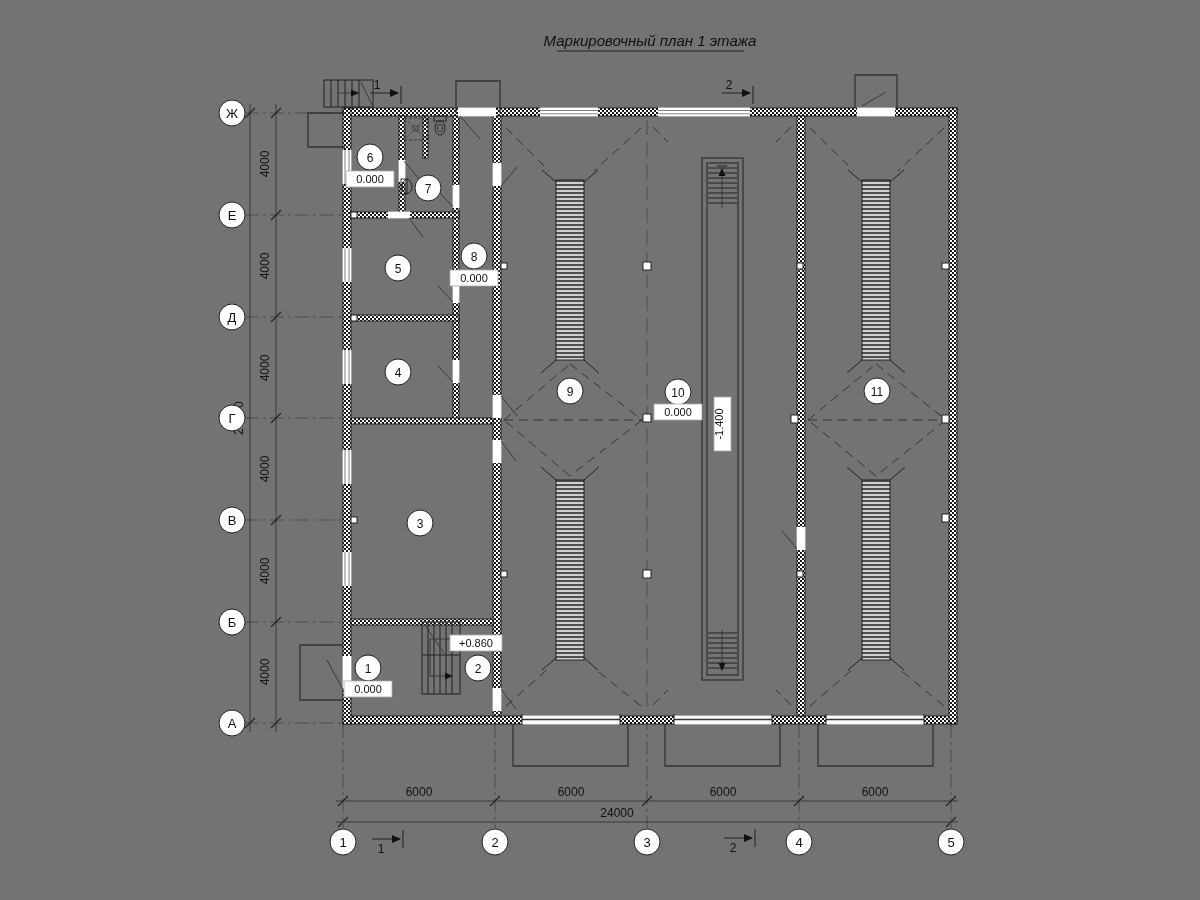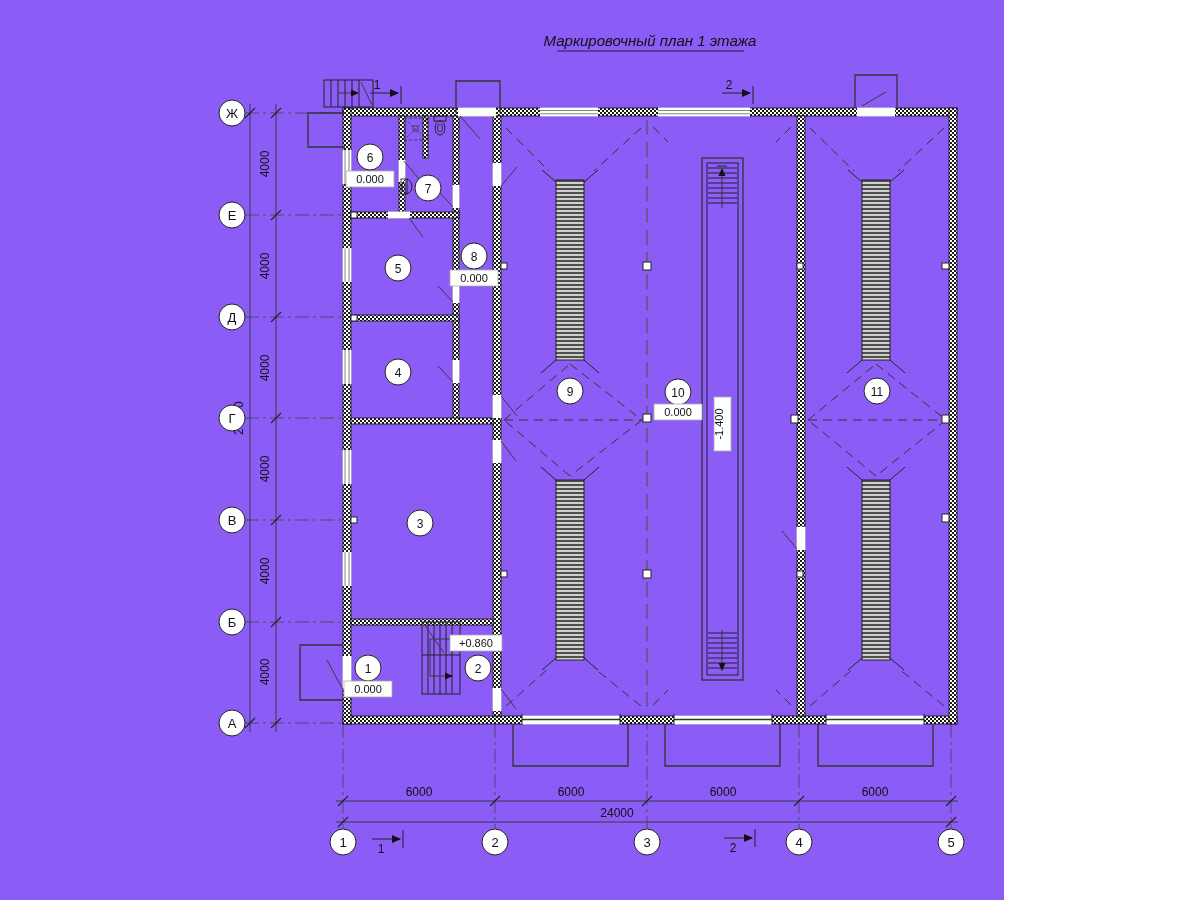--- a/index.html
+++ b/index.html
@@ -1,16 +1,16 @@
 <!DOCTYPE html>
 <html><head>
 <meta charset="utf-8">
 <style>
   html,body{margin:0;padding:0;background:#fff;}
-  .sheet{width:1004px;height:900px;background:#8b5cf6;position:relative;overflow:hidden;
+  .sheet{width:1200px;height:900px;background:#737373;position:relative;overflow:hidden;
          font-family:"Liberation Sans", sans-serif;}
   svg{display:block;}
   text{fill:#111;font-family:"Liberation Sans", sans-serif;}
   .t-title{font-size:15px;font-style:italic;}
   .t-axis{font-size:13px;}
   .t-dim{font-size:12px;}
   .t-room{font-size:12px;}
   .t-elev{font-size:11px;}
   .t-sec{font-size:12px;}
   .wall{fill:url(#wallhatch);stroke:#111;stroke-width:0.8;}

